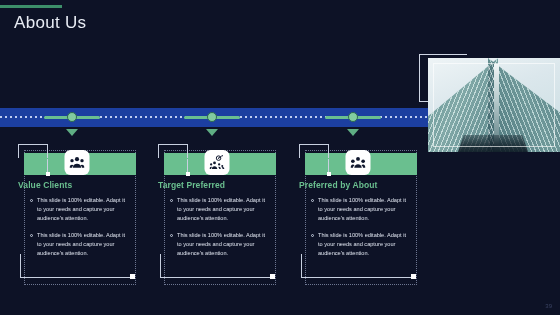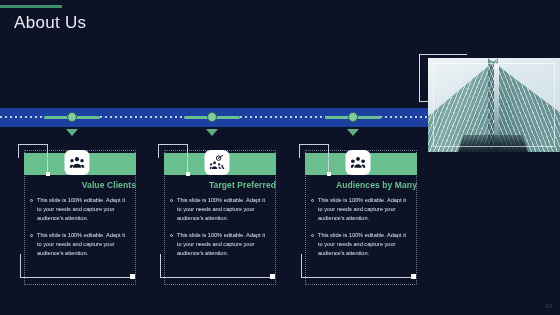--- a/index.html
+++ b/index.html
@@ -197,21 +197,21 @@
     transform: translateX(-50%);
     width: 25px; height: 25px;
     background: #ffffff;
     border-radius: 6px;
     z-index: 8;
     display: flex; align-items: center; justify-content: center;
   }
   .card .icon-badge svg { display: block; }
   .card .card-title {
     position: absolute; left: 0; top: 36px; width: 118px;
-    text-align: right;
+    text-align: left;
     font-size: 8.5px; font-weight: bold;
     color: #6abf8f;
     letter-spacing: 0.1px;
     z-index: 4;
   }
   .card .bullets {
     position: absolute; left: 12px; top: 52px;
     width: 100px;
     z-index: 4;
   }
@@ -353,21 +353,21 @@
     <div class="icon-badge">
       <svg width="15" height="13" viewBox="0 0 24 20">
         <circle cx="12" cy="4.2" r="3.1" fill="#10182e"></circle>
         <path d="M6 18.4c0-3.4 2.7-5.8 6-5.8s6 2.4 6 5.8z" fill="#10182e"></path>
         <circle cx="3.8" cy="8" r="2.9" fill="#10182e"></circle>
         <path d="M0 18.4c0-3.2 1.7-5.2 3.8-5.2 1.1 0 2 .5 2.8 1.3-1.5 1-2.5 2.4-2.8 3.9z" fill="#10182e"></path>
         <circle cx="20.2" cy="8" r="2.9" fill="#10182e"></circle>
         <path d="M24 18.4c0-3.2-1.7-5.2-3.8-5.2-1.1 0-2 .5-2.8 1.3 1.5 1 2.5 2.4 2.8 3.9z" fill="#10182e"></path>
       </svg>
     </div>
-    <div class="card-title">Audiences by Many</div>
+    <div class="card-title">Preferred by About</div>
     <div class="bullets">
       <div class="bullet">
         <span class="marker"></span>
         <span class="btext">This slide is 100% editable.  Adapt it to your needs and capture your audience's attention.</span>
       </div>
       <div class="bullet">
         <span class="marker"></span>
         <span class="btext">This slide is 100% editable.  Adapt it to your needs and capture your audience's attention.</span>
       </div>
     </div>

